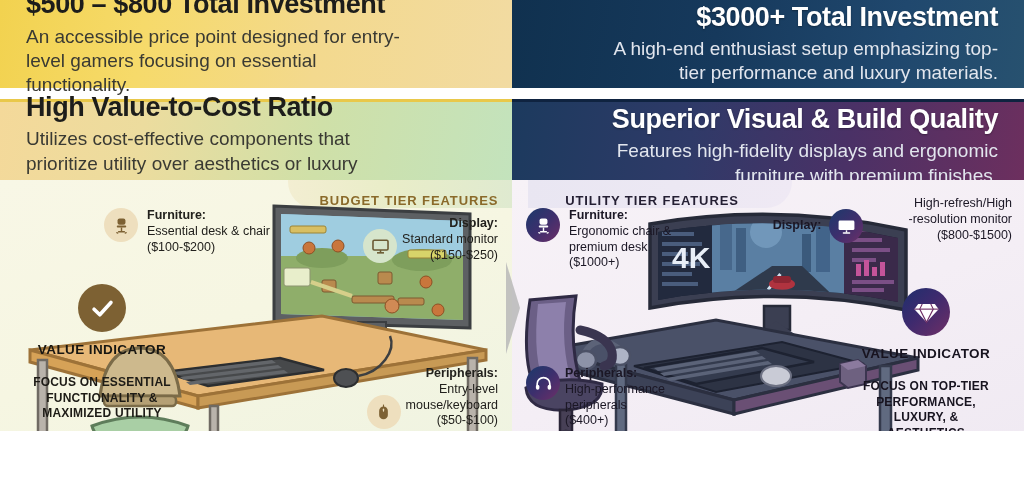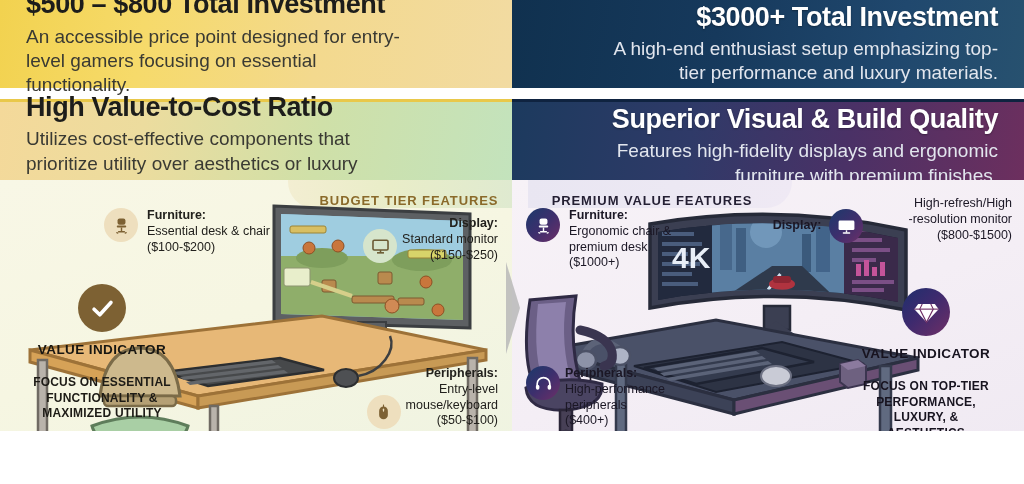--- a/index.html
+++ b/index.html
@@ -355,21 +355,21 @@
             <path d="M46 244 L 4 258 M46 244 L 92 258 M46 244 L 30 266 M46 244 L 68 266" stroke="#3b3648" stroke-width="5" fill="none" stroke-linecap="round"></path>
             <circle cx="2" cy="259" r="6" fill="#2d2938"></circle>
               <circle cx="94" cy="259" r="6" fill="#2d2938"></circle>
             <circle cx="28" cy="268" r="6" fill="#2d2938"></circle>
               <circle cx="70" cy="268" r="6" fill="#2d2938"></circle>
           </g>
         </svg>
       </div>
 
       <div class="tier-banner tier-premium">
-        <span>PREMIUM VALUE FEATURES</span>
+        <span>UTILITY TIER FEATURES</span>
       </div>
 
       <div class="feature" style="left:14px;top:28px;">
         <div class="circ c-grad">
           <svg viewBox="0 0 24 24" fill="#ffffff">
             <rect x="7" y="3" width="10" height="8" rx="2.6"></rect>
             <rect x="6" y="12" width="12" height="2.6" rx="1.3"></rect>
             <rect x="11.1" y="14.5" width="1.8" height="4.5"></rect>
             <rect x="7.5" y="19" width="9" height="1.8" rx=".9"></rect>
             <rect x="5.2" y="20.5" width="3" height="1.6" rx=".8" transform="rotate(20 6.7 21.3)"></rect>

